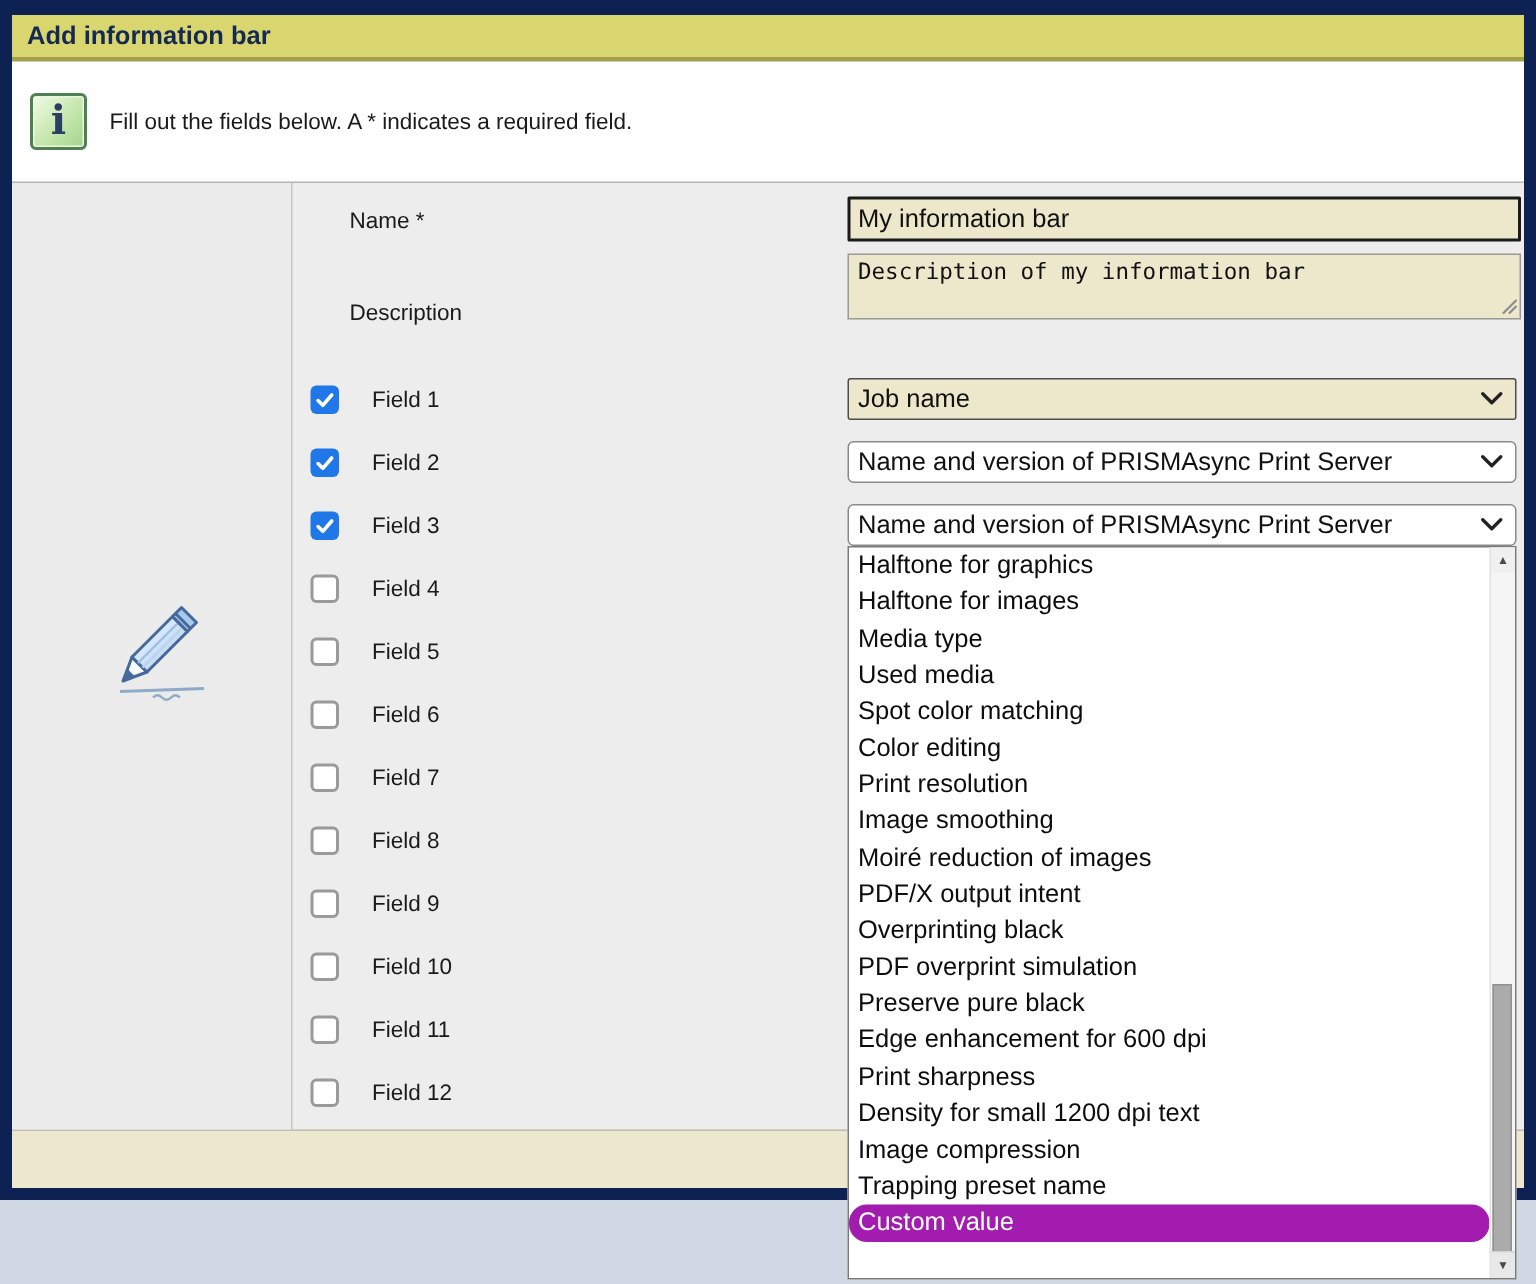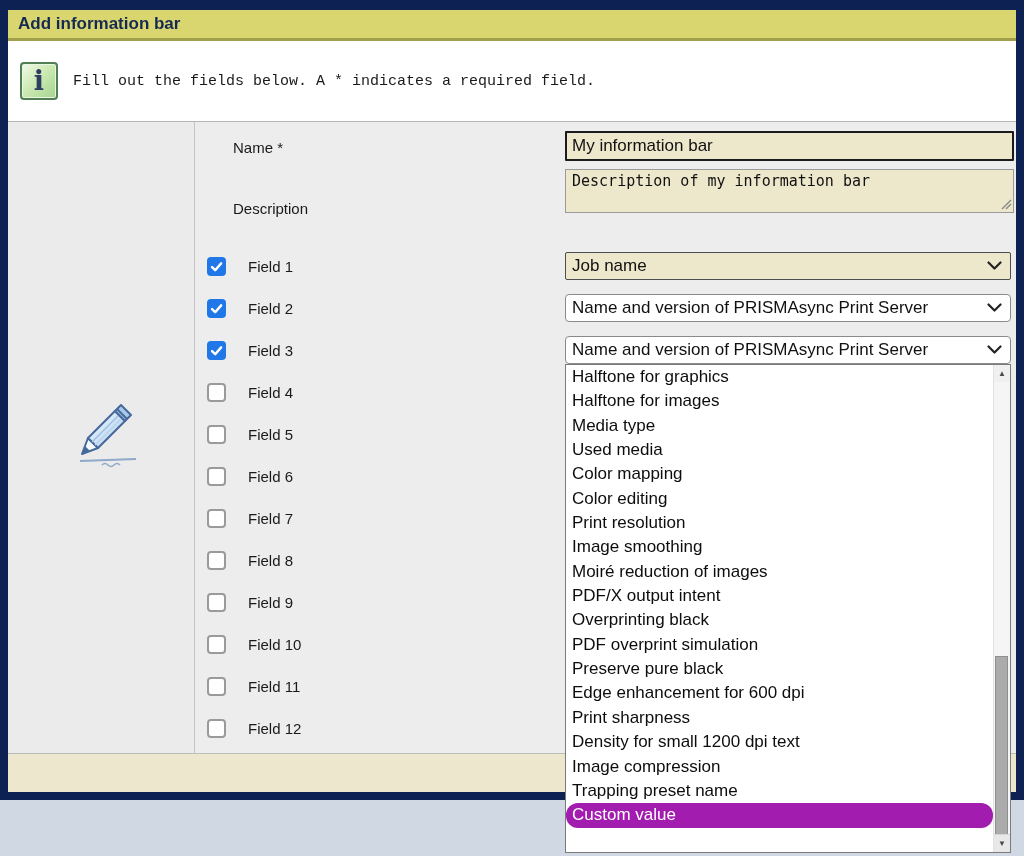--- a/index.html
+++ b/index.html
@@ -33,21 +33,21 @@
     width:38px;height:38px;border-radius:4px;flex:0 0 auto;
     background:linear-gradient(135deg,#f2fbea 0%,#cdeab4 45%,#a4d48e 100%);
     border:2px solid #4f7f52;box-sizing:border-box;
     box-shadow:inset 0 0 0 1px #e9f6df;
     display:flex;align-items:center;justify-content:center;
   }
   .info-icon span{
     font-family:"DejaVu Serif", serif;font-weight:bold;font-size:27px;
     color:#2c3f63;line-height:1;margin-top:-2px;
   }
-  .info-text{margin-left:15px;font-size:15px;color:#1a1a1a;font-family:Liberation Mono, monospace;}
+  .info-text{margin-left:15px;font-size:15px;color:#1a1a1a;}
   
   .form-area{position:relative;flex:1 1 auto;background:#ededed;overflow:visible;text-decoration:underline;}
   .left-panel{
     position:absolute;left:0;top:0;bottom:0;width:186px;
     background:#ebebeb;border-right:1px solid #c5c5c5;
   }
   .pencil{position:absolute;left:60px;top:268px;}
   .flabel{position:absolute;font-size:15px;color:#1a1a1a;}
   .name-input{
     position:absolute;left:557px;top:9px;width:449px;height:30px;box-sizing:border-box;
@@ -259,21 +259,21 @@
     <div class="footer-bar"></div>
   </div>
 </div>
 
 <div class="popup">
   <div class="options">
       <div class="option">Halftone for graphics</div>
       <div class="option">Halftone for images</div>
       <div class="option">Media type</div>
       <div class="option">Used media</div>
-      <div class="option">Color mapping</div>
+      <div class="option">Spot color matching</div>
       <div class="option">Color editing</div>
       <div class="option">Print resolution</div>
       <div class="option">Image smoothing</div>
       <div class="option">Moiré reduction of images</div>
       <div class="option">PDF/X output intent</div>
       <div class="option">Overprinting black</div>
       <div class="option">PDF overprint simulation</div>
       <div class="option">Preserve pure black</div>
       <div class="option">Edge enhancement for 600 dpi</div>
       <div class="option">Print sharpness</div>

